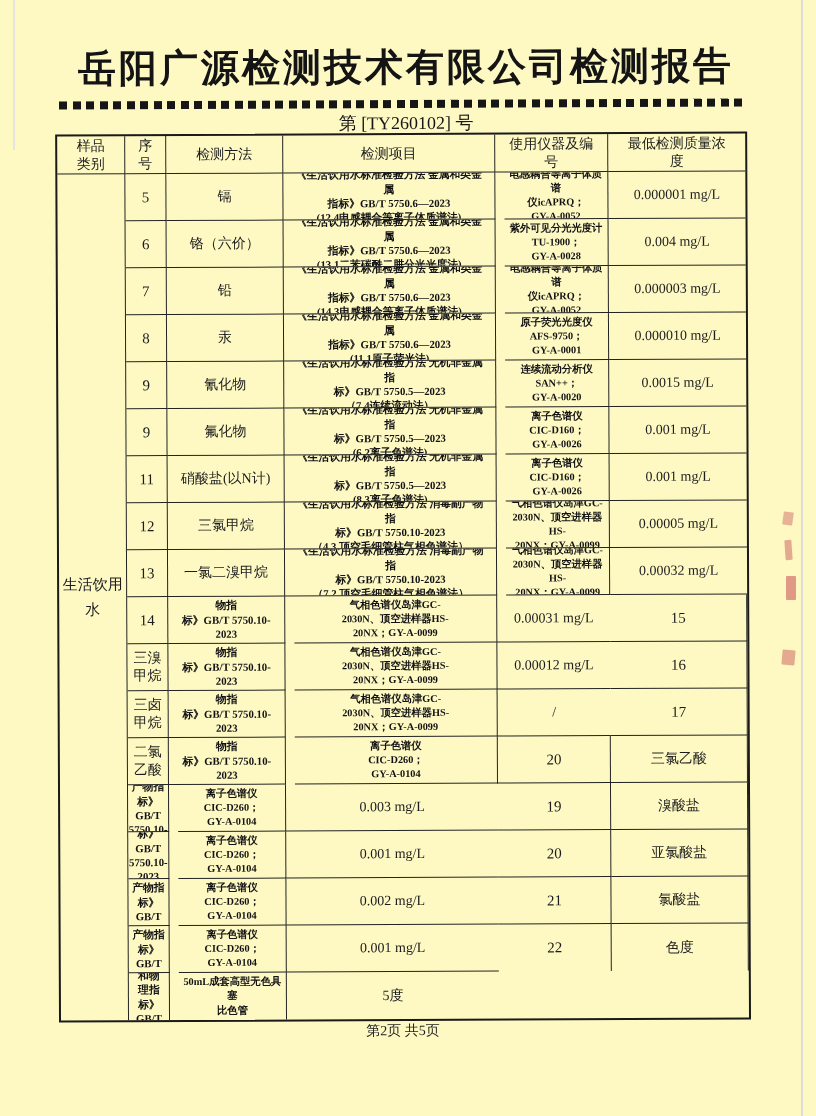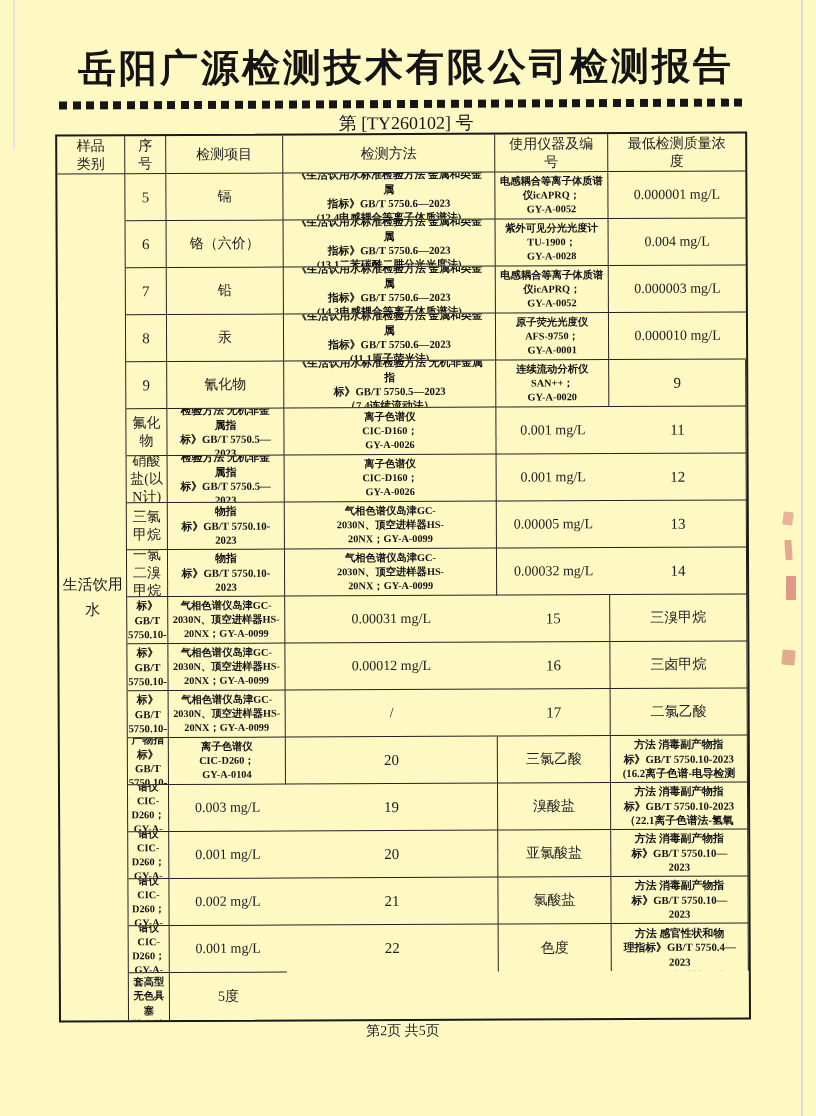--- a/index.html
+++ b/index.html
@@ -23,21 +23,21 @@
      overflow:hidden;box-sizing:border-box;}
   .lc{border-right:none;}
   .lr{border-bottom:none;}
   .hd{font-size:14px;color:#1b1b1d;padding:0 14px;}
   .sample{grid-column:1;grid-row:2 / span 18;font-size:15px;line-height:1.65;padding:0 2px;}
   .seq{font-size:15px;}
   .item{font-size:14px;padding:0 2px;}
   .method{font-size:10.8px;font-weight:700;line-height:1.34;white-space:pre-line;
           padding:0 10px;color:#121214;}
   .instr{font-size:10.3px;font-weight:700;line-height:1.38;white-space:pre-line;
-         padding:0 1px;color:#121214;}
+         padding:0 1px;color:#121214;margin-left:9px;}
   .limit{font-size:14px;text-align:center;}
   .footer{position:absolute;top:1022px;left:57px;width:688px;text-align:center;
           font-size:14px;color:#1b1b1d;}
   .edgeR{position:absolute;left:801px;top:0;width:2px;height:1116px;background:#dedcd6;}
   .edgeL{position:absolute;left:13px;top:0;width:1.5px;height:150px;background:#e6e4de;}
   .seal{position:absolute;background:#c44a52;border-radius:1px;}
   .s1{left:783px;top:512px;width:10px;height:13px;opacity:.40;transform:rotate(8deg);}
   .s2{left:785px;top:540px;width:7px;height:20px;opacity:.45;transform:rotate(-4deg);}
   .s3{left:786px;top:576px;width:10px;height:24px;opacity:.55;}
   .s4{left:782px;top:650px;width:13px;height:15px;opacity:.45;transform:rotate(5deg);}
@@ -54,22 +54,22 @@
   <div class="seal s4"></div>
 
   <div class="skew">
     <div class="title">岳阳广源检测技术有限公司检测报告</div>
     <div class="dashes"></div>
     <div class="docno">第 [TY260102] 号</div>
 
     <div class="tbl">
       <div class="c hd">样品类别</div>
       <div class="c hd">序号</div>
+      <div class="c hd">检测方法</div>
       <div class="c hd">检测项目</div>
-      <div class="c hd">检测方法</div>
       <div class="c hd">使用仪器及编号</div>
       <div class="c hd lc">最低检测质量浓度</div>
 
       <div class="c sample lr">生活饮用水</div>
 
       <div class="c seq">5</div>
       <div class="c item">镉</div>
       <div class="c method">《生活饮用水标准检验方法 金属和类金属
 指标》GB/T 5750.6—2023
 (12.4电感耦合等离子体质谱法)</div>
@@ -109,20 +109,21 @@
       <div class="c limit lc">0.000010 mg/L</div>
 
       <div class="c seq">9</div>
       <div class="c item">氰化物</div>
       <div class="c method">《生活饮用水标准检验方法 无机非金属指
 标》GB/T 5750.5—2023
 （7.4连续流动法）</div>
       <div class="c instr">连续流动分析仪
 SAN++；
 GY-A-0020</div>
+      <div class="c limit lc">0.0015 mg/L</div>
 
       <div class="c seq">9</div>
       <div class="c item">氟化物</div>
       <div class="c method">《生活饮用水标准检验方法 无机非金属指
 标》GB/T 5750.5—2023
 (6.2离子色谱法)</div>
       <div class="c instr">离子色谱仪
 CIC-D160；
 GY-A-0026</div>
       <div class="c limit lc">0.001 mg/L</div>

